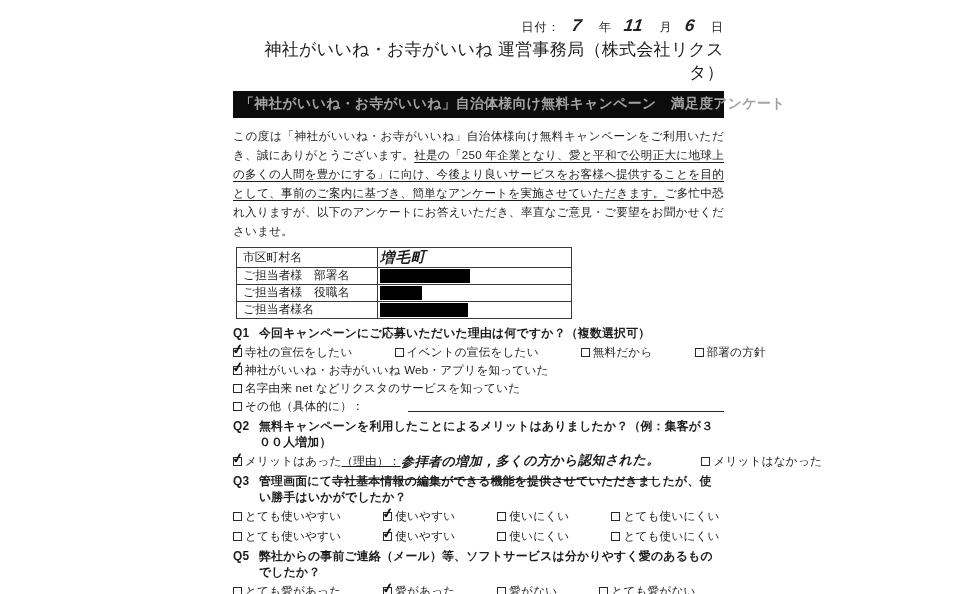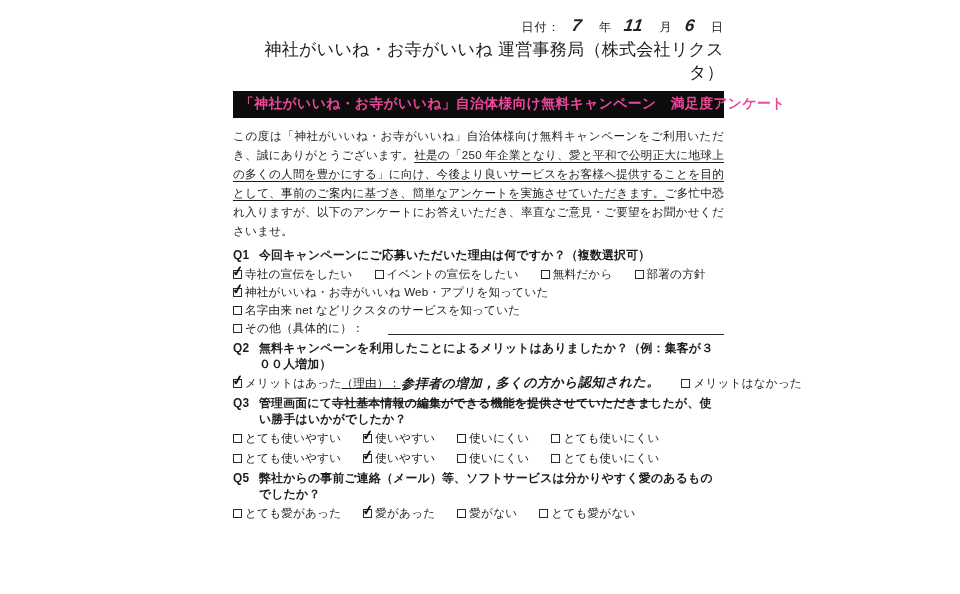--- a/index.html
+++ b/index.html
@@ -37,21 +37,21 @@
     color:#222;
   }
   .issuer {
     text-align:right;
     font-size:17px;
     margin-bottom:7px;
     letter-spacing:0.3px;
   }
   .banner {
     background:#0c0c0c;
-    color:#ec4899;
+    color:#a3a3a3;
     font-weight:bold;
     font-size:13.8px;
     letter-spacing:0.4px;
     padding:4px 7px 5px 7px;
     margin-bottom:8px;
     white-space:nowrap;
   }
   
   .intro {
     font-size:11.6px;
@@ -92,25 +92,26 @@
     font-weight:bold;
     font-size:11.9px;
     line-height:16px;
     letter-spacing:0.2px;
     justify-content:center;
   }
   .q-id { width:26px; flex:0 0 26px; }
   .q-text { flex:1; }
   .opt-row {
     display:flex;
-    align-items:flex-end;
+    align-items:center;
     font-size:11.6px;
     line-height:15px;
     margin-top:3px;
     letter-spacing:0.2px;
+    gap:20px;
   }
   .option { white-space:nowrap; margin-right:22px; }
   .option:last-child { margin-right:0; }
   .cb {
     display:inline-block;
     width:9px; height:9px;
     border:1.4px solid #2a2a2a;
     margin-right:3px;
     position:relative;
     top:1px;
@@ -155,20 +156,46 @@
     <span class="hand-num">6</span>
     <span class="unit">日</span>
   </div>
 
   <div class="issuer">神社がいいね・お寺がいいね 運営事務局（株式会社リクスタ）</div>
 
   <div class="banner">「神社がいいね・お寺がいいね」自治体様向け無料キャンペーン　満足度アンケート</div>
 
   <p class="intro"><span class="seg">この度は「神社がいいね・お寺がいいね」自治体様向け無料キャンペーンをご利用いただき、誠にありがとうございます。</span><span class="seg u">社是の「250 年企業となり、愛と平和で公明正大に地球上の多くの人間を豊かにする」に向け、今後より良いサービスをお客様へ提供することを目的として、事前のご案内に基づき、簡単なアンケートを実施させていただきます。</span><span class="seg">ご多忙中恐れ入りますが、以下のアンケートにお答えいただき、率直なご意見・ご要望をお聞かせくださいませ。</span></p>
 
+  <table class="info-table">
+    <tbody>
+        <tr>
+          <td class="label">市区町村名</td>
+          <td class="value"><span class="handwrite">増毛町</span></td>
+        </tr>
+        <tr>
+          <td class="label">ご担当者様　部署名</td>
+          <td class="value">
+            <div class="redact" style="width: 90px;"></div>
+          </td>
+        </tr>
+        <tr>
+          <td class="label">ご担当者様　役職名</td>
+          <td class="value">
+            <div class="redact" style="width: 42px;"></div>
+          </td>
+        </tr>
+        <tr>
+          <td class="label">ご担当者様名</td>
+          <td class="value">
+            <div class="redact" style="width: 88px;"></div>
+          </td>
+        </tr>
+      </tbody>
+  </table>
 
   <div id="questions">
       <section class="question">
         <div class="q-header">
           <span class="q-id">Q1</span>
           <span class="q-text">今回キャンペーンにご応募いただいた理由は何ですか？（複数選択可）</span>
         </div>
         <div class="opt-row">
           <span class="option"><span class="cb checked"></span><span class="opt-label">寺社の宣伝をしたい</span></span>
           <span class="option"><span class="cb"></span><span class="opt-label">イベントの宣伝をしたい</span></span>

